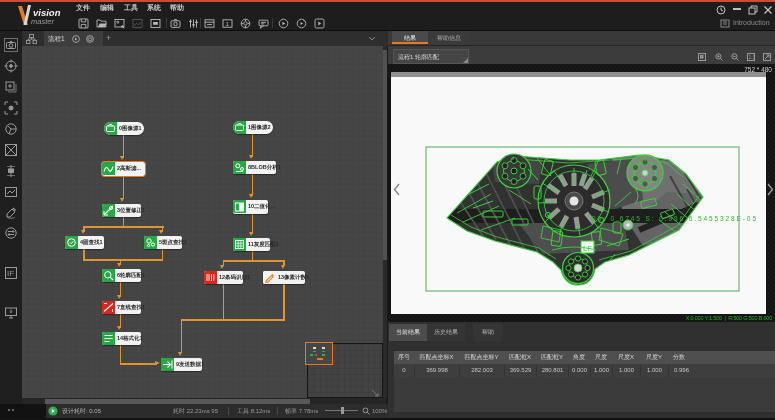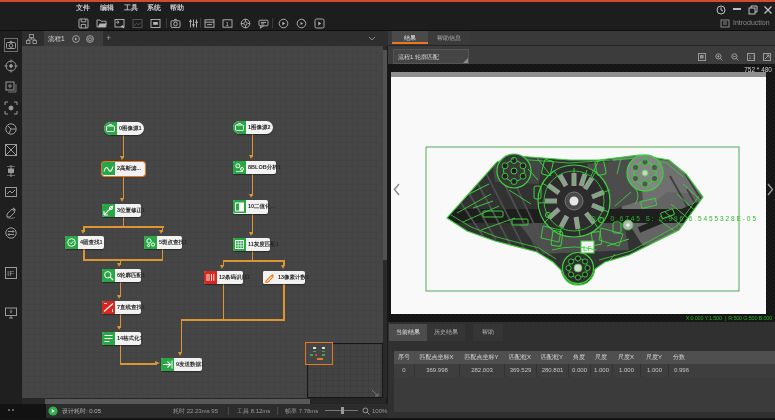--- a/index.html
+++ b/index.html
@@ -59,20 +59,28 @@
 .btab{top:324px;height:17px;line-height:17px;font-size:6px;text-align:center;color:#b5b5b5;background:#353535}
 #table{left:394px;top:351px;width:381px;height:61px;background:#3b3b3b}
 .th{top:351px;height:13px;line-height:13px;background:#4f4f4f;font-size:6px;color:#d5d5d5;text-align:center}
 .td{top:364px;height:13px;line-height:13px;background:#3e3e3e;font-size:6px;color:#c5c5c5;text-align:center;border-left:1px solid #333}
 svg{display:block}
 </style></head>
 <body>
 <div id="app">
 <div class="abs" id="topline"></div>
 <div class="abs" id="titlebar"></div>
+<div class="abs" id="LOGO" style="left:16px;top:4px;width:110px;height:24px">
+<svg width="110" height="24" viewBox="0 0 110 24">
+<path d="M2 2 L8 21 L12 21 L6 2 Z" fill="#e87c1e"></path>
+<path d="M15 1 L10.5 21 L7.5 21 L12 1 Z" fill="#d8d8d8"></path>
+<text x="17" y="12" font-size="9.5" font-style="italic" font-weight="bold" fill="#efefef" font-family="Liberation Sans">vision</text>
+<text x="15" y="20" font-size="7.5" font-style="italic" fill="#9a9a9a" font-family="Liberation Sans">master</text>
+</svg>
+    </div>
 <div class="abs" id="MENUS">
 <div class="abs menu" style="left:76px">文件</div>
 <div class="abs menu" style="left:100px">编辑</div>
 <div class="abs menu" style="left:124px">工具</div>
 <div class="abs menu" style="left:147px">系统</div>
 <div class="abs menu" style="left:170px">帮助</div>
 </div>
 <div class="abs" id="TICONS">
 <svg class="abs ticon" style="left:78px" viewBox="0 0 11 11" fill="none" stroke="#b9b9b9" stroke-width=".9">
         <rect x="1" y="1" width="9" height="9" rx="1"></rect>

